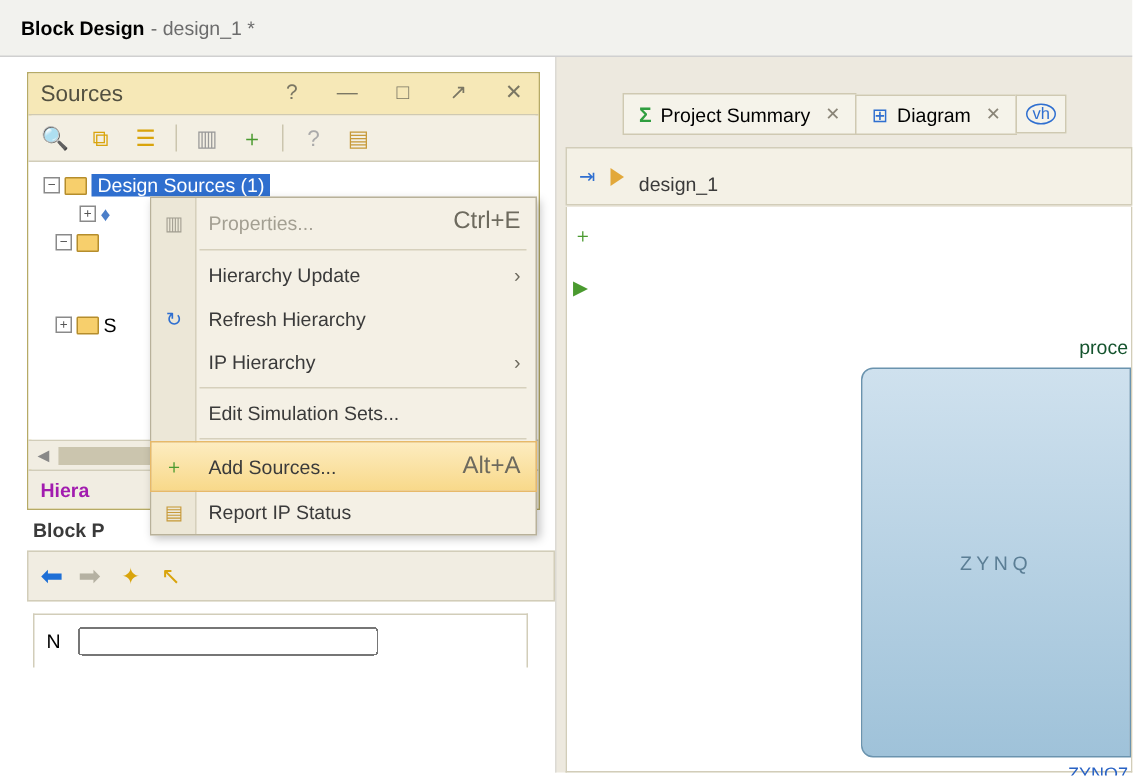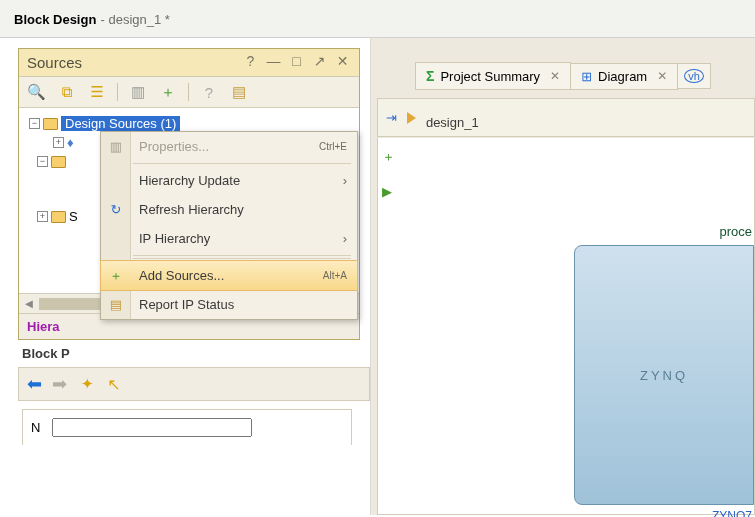--- a/index.html
+++ b/index.html
@@ -8,21 +8,21 @@
 .titlebar { background:#f2f2ee; border-bottom:1px solid #d0d0d0; padding:10px 14px; font-size:15px; }
 .titlebar .strong { font-weight:bold; }
 .titlebar .dim { color:#6c6c6c; }
 
 .layout { display:flex; height:calc(517px - 40px); }
 .left { width:370px; position:relative; }
 .right { flex:1; position:relative; border-left:1px solid #dcdad4; background:#ede9df; }
 
 
 .panel { margin:10px 10px 0 18px; border:1px solid #b6aa66; background:#fff; box-shadow:0 0 0 2px #e1c45a inset; }
-.panel-head { background:#f6e8b7; padding:5px 8px; display:flex; align-items:center; gap:6px; border-bottom:1px solid #cfc9b2; }
+.panel-head { background:#f6e8b7; padding:5px 8px; display:flex; align-items:center; gap:20px; border-bottom:1px solid #cfc9b2; }
 .panel-head .title { color:#525040; font-size:15px; flex:1; }
 .win-btn { width:17px; height:17px; text-align:center; line-height:14px; color:#7b7764; font-size:14px; cursor:default; }
 
 .toolbar { background:#f3efe3; border-bottom:1px solid #d2cdb9; padding:5px 8px; display:flex; gap:10px; align-items:center; }
 .tbtn { width:20px; height:20px; display:inline-flex; align-items:center; justify-content:center; font-size:15px; }
 .tsep { width:1px; height:18px; background:#cbc5ae; }
 
 .tree { background:#fff; padding:6px 4px 6px 4px; height:185px; position:relative; }
 .row { display:flex; align-items:center; gap:3px; padding:2px 6px; }
 .exp { width:11px; height:11px; border:1px solid #8a8a8a; font-size:9px; line-height:9px; text-align:center; color:#555; background:#fff; }
@@ -72,21 +72,21 @@
 .zynq .sub { text-align:right; color:#2962c4; font-size:12px; padding:4px 2px 0 0; }
 
 
 .ctx { position:absolute; top:131px; left:100px; width:258px; background:#f4f0e5; border:1px solid #b8b19a; box-shadow:2px 2px 6px rgba(0,0,0,.25); z-index:50; }
 .ctx .iconcol { position:absolute; left:0; top:0; bottom:0; width:30px; background:#ece7d7; border-right:1px solid #d6d0bc; }
 .ctx-item { position:relative; padding:7px 10px 7px 38px; display:flex; align-items:center; justify-content:space-between; color:#3a3a3a; }
 .ctx-item.disabled { color:#a39f92; }
 .ctx-item.hover { background:linear-gradient(#fdecc0,#f8d98a); border:1px solid #e7b969; margin:-1px; padding:7px 10px 7px 38px; }
 .ctx-sep { height:1px; background:#d6d0bc; margin:2px 6px 2px 32px; }
 .ctx .micon { position:absolute; left:6px; width:18px; text-align:center; font-size:13px; }
-.ctx .kb { color:#6d6a5e; font-size:10px; }
+.ctx .kb { color:#6d6a5e; font-size:16px; }
 .sub-arrow { color:#6d6a5e; }
 </style>
 </head>
 <body>
 
 <div class="titlebar">
   <span class="strong">Block Design</span>
   <span class="dim">- design_1 *</span>
 </div>
 
@@ -226,20 +226,24 @@
     <span>Refresh Hierarchy</span>
     <span></span>
   </div>
 
   <div class="ctx-item">
     <span>IP Hierarchy</span>
     <span class="sub-arrow">›</span>
   </div>
   <div class="ctx-sep"></div>
 
+  <div class="ctx-item">
+    <span>Edit Simulation Sets...</span>
+      <span></span>
+  </div>
   <div class="ctx-sep"></div>
 
   <div class="ctx-item hover">
     <span class="micon" style="color:#4a9a2f">＋</span>
     <span>Add Sources...</span>
     <span class="kb">Alt+A</span>
   </div>
 
   <div class="ctx-item">
     <span class="micon" style="color:#c79a3a">▤</span>

